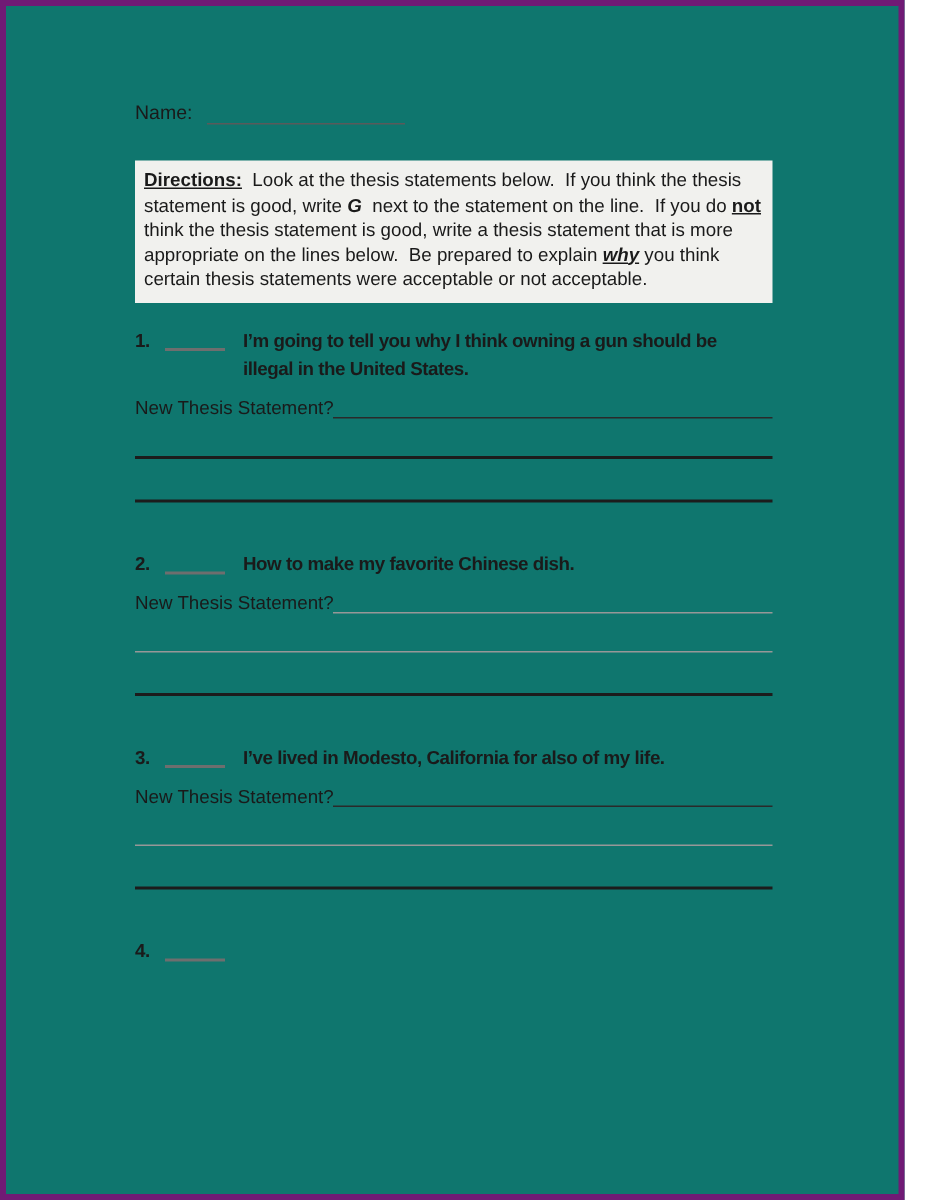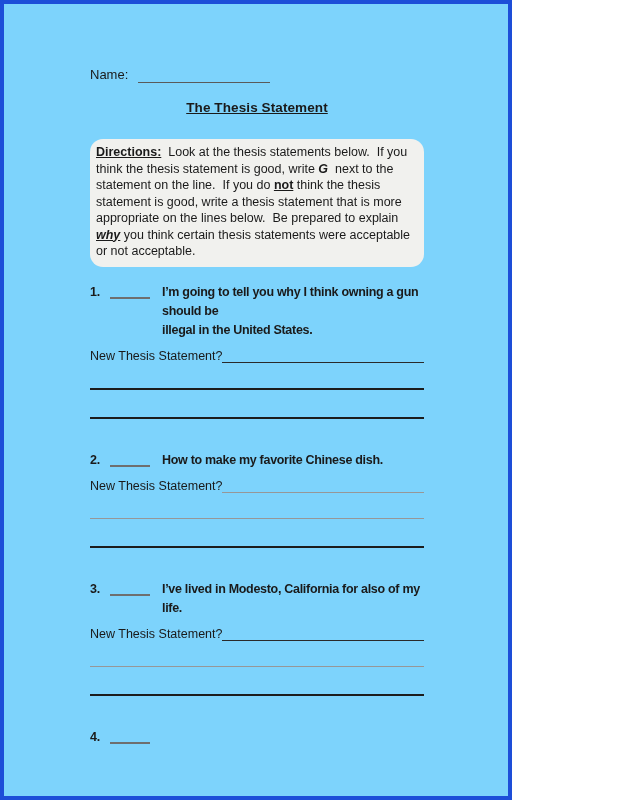--- a/index.html
+++ b/index.html
@@ -1,22 +1,22 @@
 <!DOCTYPE html>
 <html><head>
 <meta charset="utf-8">
 <style>
   html, body { margin: 0; padding: 0; background: #fff; }
   .page {
     position: relative;
-    width: 512px;
+    width: 603px;
     height: 800px;
     box-sizing: border-box;
-    border: 4px solid #1d4ed8;
-    background: #7dd3fc;
+    border: 4px solid #701a75;
+    background: #0f766e;
     font-family: "Liberation Sans", "DejaVu Sans", sans-serif;
     color: #1a1a1a;
     overflow: hidden;
   }
   .content { padding: 63px 84px 0 86px; }
 
   
   .name-row { display: flex; align-items: flex-end; font-size: 13px; line-height: 16px; }
   .name-line { width: 132px; height: 14px; border-bottom: 1.5px solid #5a5a5a; margin-left: 10px; }
 
@@ -31,21 +31,20 @@
   }
 
   
   .directions {
     margin-top: 24px;
     background: #f1f1ee;
     padding: 5px 6px 7px 6px;
     font-size: 12.5px;
     line-height: 16.5px;
     white-space: pre-wrap;
-    border-radius: 13px;
   }
   .ub  { font-weight: bold; text-decoration: underline; }
   .bi  { font-weight: bold; font-style: italic; }
   .ubi { font-weight: bold; font-style: italic; text-decoration: underline; }
 
   
   .q-row {
     display: flex;
     align-items: flex-start;
     margin-top: 32px;
@@ -78,21 +77,20 @@
 <body>
 
 <div class="page">
   <div class="content">
 
     <div class="name-row">
       <span>Name:</span>
       <span class="name-line"></span>
     </div>
 
-    <div class="title">The Thesis Statement</div>
 
     <div class="directions"><span class="ub">Directions:</span><span>  Look at the thesis statements below.  If you think the thesis statement is good, write </span><span class="bi">G</span><span>  next to the statement on the line.  If you do </span><span class="ub">not</span><span> think the thesis statement is good, write a thesis statement that is more appropriate on the lines below.  Be prepared to explain </span><span class="ubi">why</span><span> you think certain thesis statements were acceptable or not acceptable.</span></div>
 
     <section>
       <div class="q-row first">
         <span class="q-num">1.</span>
         <span class="q-blank"></span>
         <div class="q-text">I’m going to tell you why I think owning a gun should be
 illegal in the United States.</div>
       </div>

